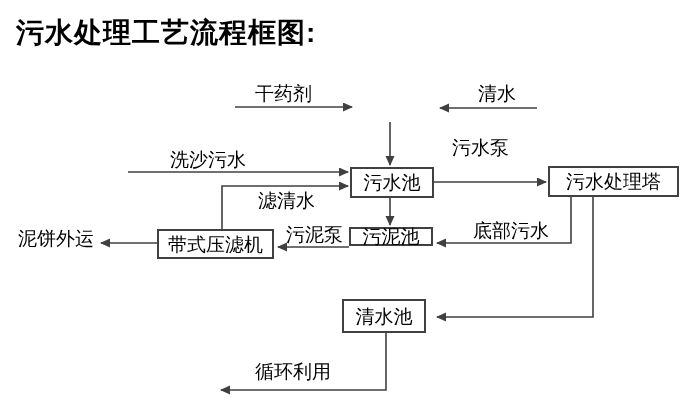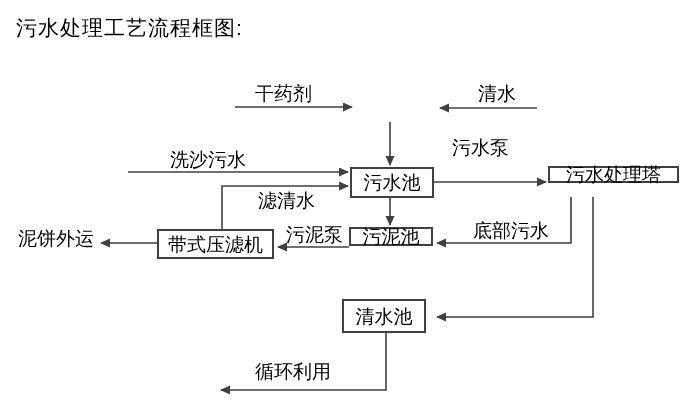--- a/index.html
+++ b/index.html
@@ -14,22 +14,22 @@
     height: 420px;
     background: var(--bg, #ffffff);
     overflow: hidden;
     color: var(--text, #000000);
   }
   .title {
     position: absolute;
     left: 16px;
     top: 14px;
     margin: 0;
-    font-size: 21px;
-    font-weight: normal;
+    font-size: 28px;
+    font-weight: bold;
     letter-spacing: 1px;
     color: var(--text, #000000);
     white-space: nowrap;
   }
   .lines-layer {
     position: absolute;
     left: 0;
     top: 0;
     width: 700px;
     height: 420px;
@@ -98,21 +98,21 @@
     <polyline class="fl" points="157,243 101,243" marker-end="url(#ah)"></polyline>
 
     <polyline class="fl" points="593,197 593,317 437,317" marker-end="url(#ah)"></polyline>
 
     <polyline class="fl" points="386,333 386,390 221,390" marker-end="url(#ah)"></polyline>
   </svg>
 
   <div class="node" style="left:350px; top:167px; width:84px; height:31px;">
     <span>污水池</span>
   </div>
-  <div class="node" style="left:548px; top:166px; width:131px; height:17px;">
+  <div class="node" style="left:548px; top:166px; width:131px; height:31px;">
     <span>污水处理塔</span>
   </div>
   <div class="node" style="left:349px; top:227px; width:84px; height:19px;">
     <span>污泥池</span>
   </div>
   <div class="node" style="left:157px; top:229px; width:117px; height:30px;">
     <span>带式压滤机</span>
   </div>
   <div class="node" style="left:342px; top:299px; width:84px; height:34px;">
     <span>清水池</span>

